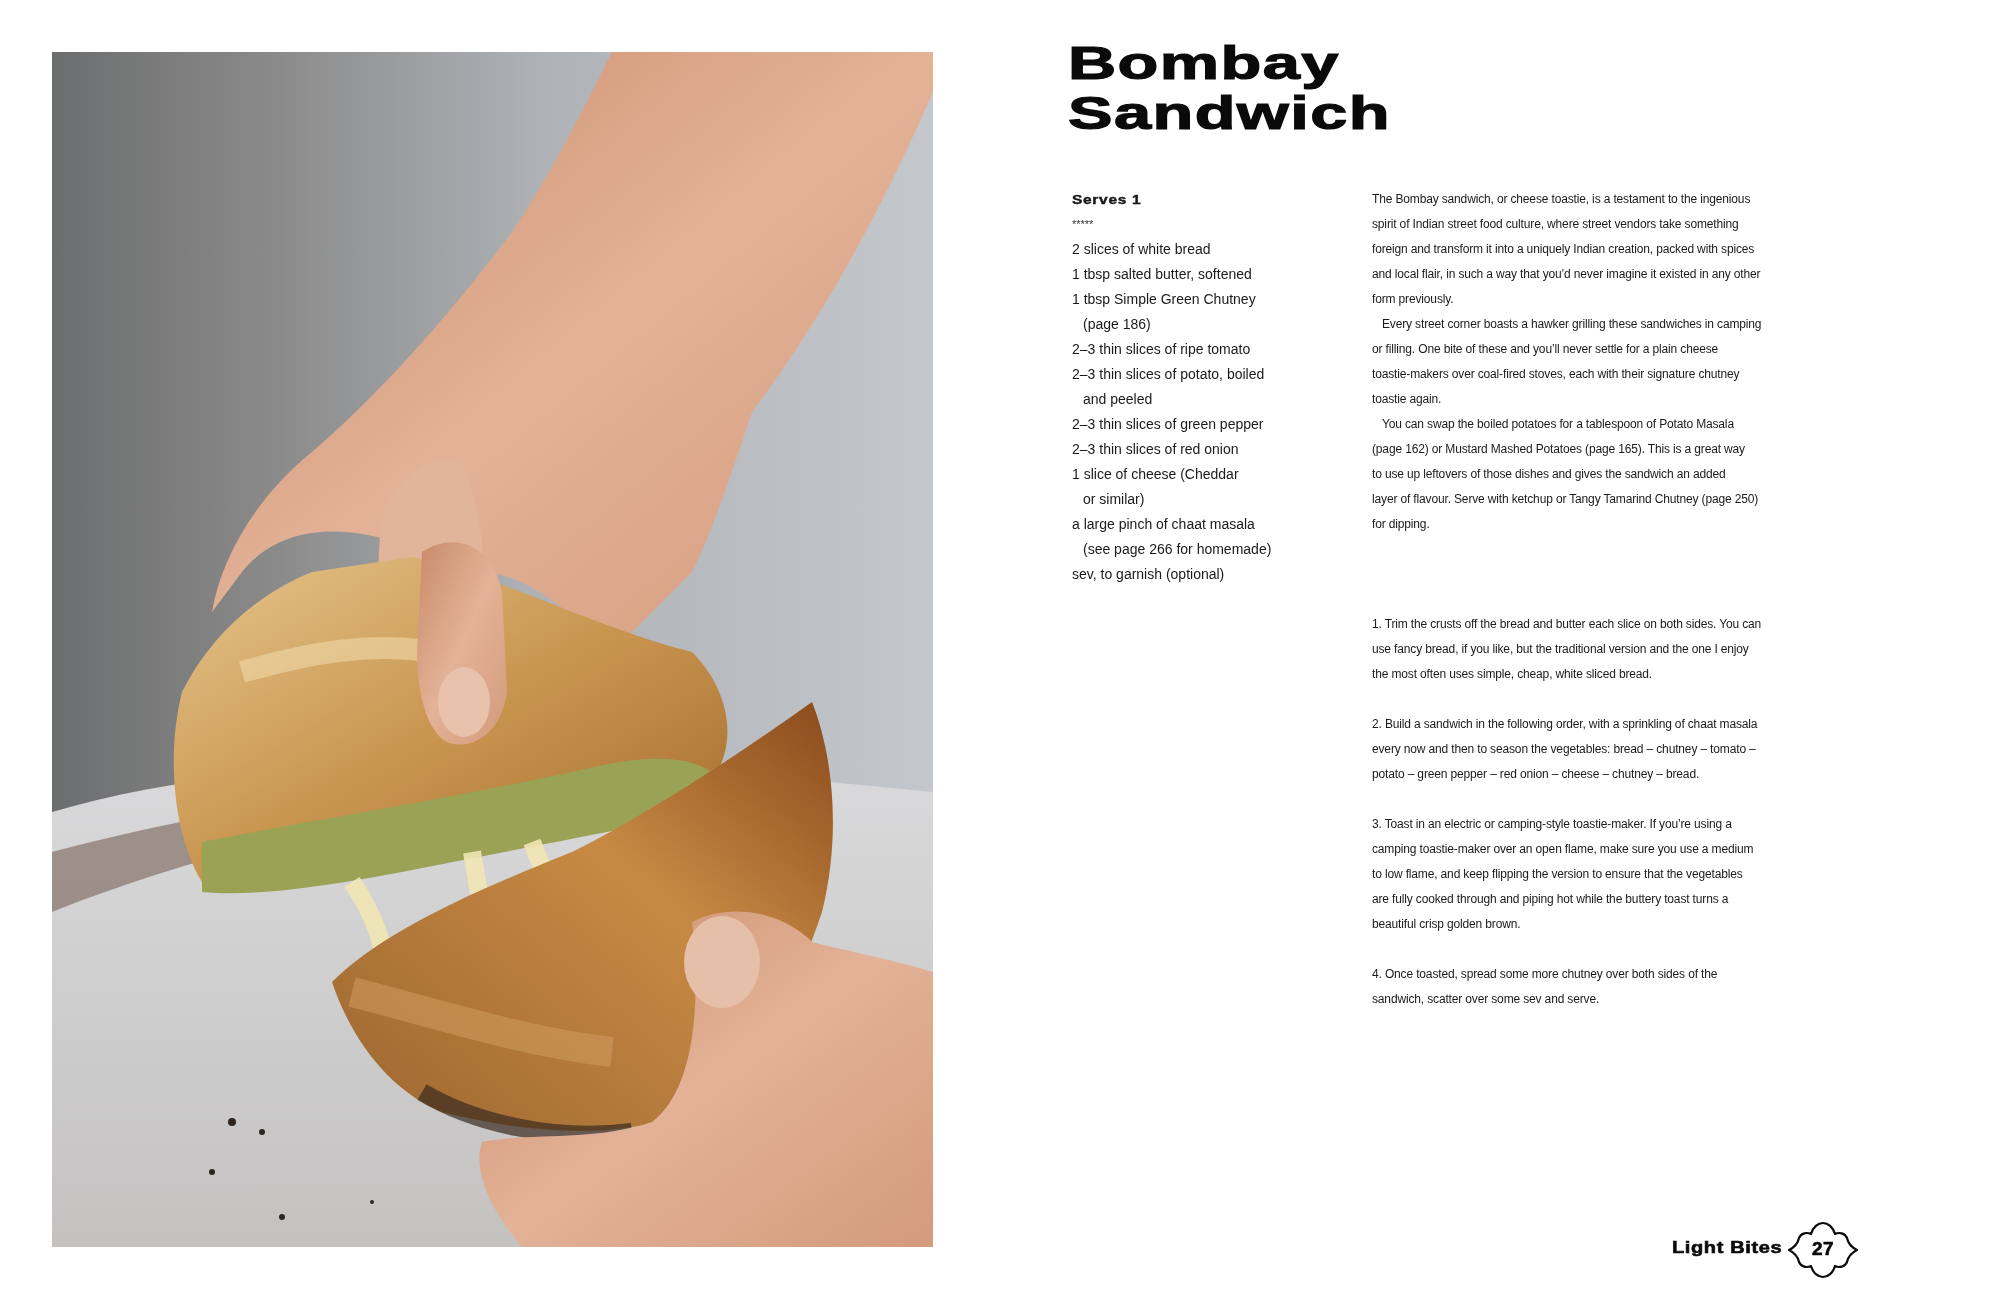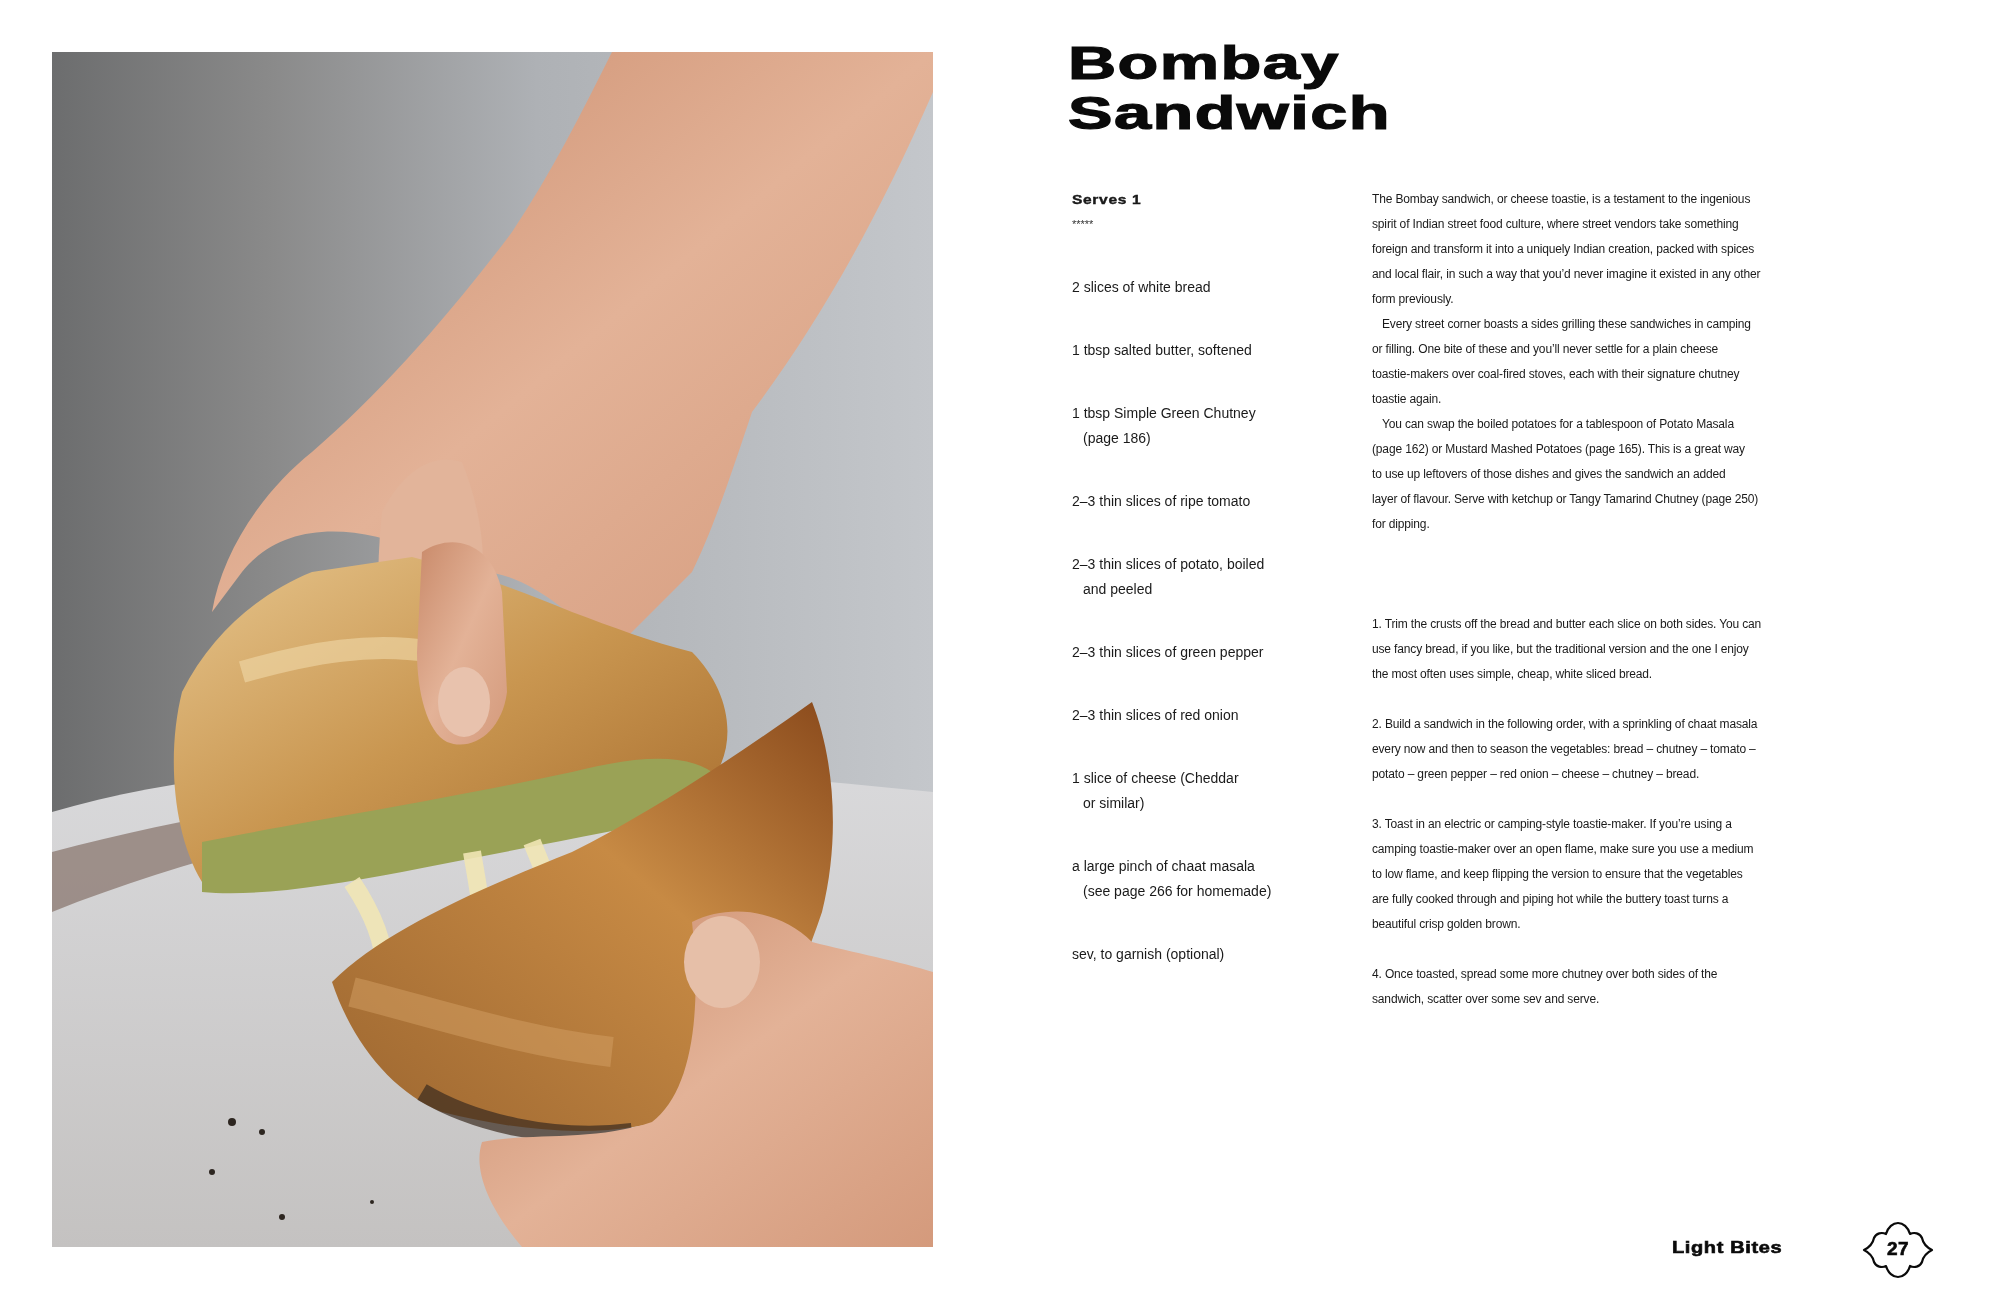--- a/index.html
+++ b/index.html
@@ -26,41 +26,41 @@
   .ingredients {
     position: absolute; left: 1072px; top: 187px; width: 260px;
     font-size: 14px; line-height: 25px; color: #1a1a1a;
   }
   .ingredients .serves {
     font-weight: bold; font-size: 13.5px; letter-spacing: 0.6px;
     transform: scaleX(1.15); transform-origin: left center; display: inline-block;
     -webkit-text-stroke: 0.4px #111;
   }
   .ingredients .stars { font-size: 11px; letter-spacing: 0px; color: #333; }
-  .ingredients .item { white-space: nowrap; margin-top: 38px; }
+  .ingredients .item { white-space: nowrap; }
   .ingredients .cont { padding-left: 11px; white-space: nowrap; }
 
   .body-col {
     position: absolute; left: 1372px; top: 187px; width: 600px;
     font-size: 12px; line-height: 25px; color: #1a1a1a; letter-spacing: -0.15px;
   }
   .body-col p { margin: 0; }
   .body-col .indent { text-indent: 10px; }
   .body-col .line { display: block; white-space: nowrap; }
   .steps { margin-top: 75px; }
   .steps .step { margin-bottom: 25px; }
 
   .footer-section {
     position: absolute; left: 1672px; top: 1239px;
     font-weight: bold; font-size: 16px; letter-spacing: 0.5px; color: #0a0a0a;
     transform: scaleX(1.25); transform-origin: left center;
     -webkit-text-stroke: 0.6px #0a0a0a;
   }
   .page-badge {
-    position: absolute; left: 1862px; top: 1221px; width: 72px; height: 58px;
+    position: absolute; left: 1787px; top: 1221px; width: 72px; height: 58px;
   }
   .page-badge svg { position: absolute; left: 0; top: 0; }
   .page-badge .num {
     position: absolute; left: 0; right: 0; top: 17px; text-align: center;
     font-weight: bold; font-size: 19px; letter-spacing: 0.5px; color: #0a0a0a;
     -webkit-text-stroke: 0.6px #0a0a0a;
   }
 </style>
 </head>
 <body>
@@ -155,21 +155,21 @@
 <div class="body-col">
   <div class="intro">
     <p>
       <span class="line">The Bombay sandwich, or cheese toastie, is a testament to the ingenious</span>
       <span class="line">spirit of Indian street food culture, where street vendors take something</span>
       <span class="line">foreign and transform it into a uniquely Indian creation, packed with spices</span>
       <span class="line">and local flair, in such a way that you’d never imagine it existed in any other</span>
       <span class="line">form previously.</span>
     </p>
     <p class="indent">
-      <span class="line">Every street corner boasts a sides grilling these sandwiches in camping</span>
+      <span class="line">Every street corner boasts a hawker grilling these sandwiches in camping</span>
       <span class="line" style="text-indent:0">or filling. One bite of these and you’ll never settle for a plain cheese</span>
       <span class="line" style="text-indent:0">toastie-makers over coal-fired stoves, each with their signature chutney</span>
       <span class="line" style="text-indent:0">toastie again.</span>
     </p>
     <p class="indent">
       <span class="line">You can swap the boiled potatoes for a tablespoon of Potato Masala</span>
       <span class="line" style="text-indent:0">(page 162) or Mustard Mashed Potatoes (page 165). This is a great way</span>
       <span class="line" style="text-indent:0">to use up leftovers of those dishes and gives the sandwich an added</span>
       <span class="line" style="text-indent:0">layer of flavour. Serve with ketchup or Tangy Tamarind Chutney (page 250)</span>
       <span class="line" style="text-indent:0">for dipping.</span>

